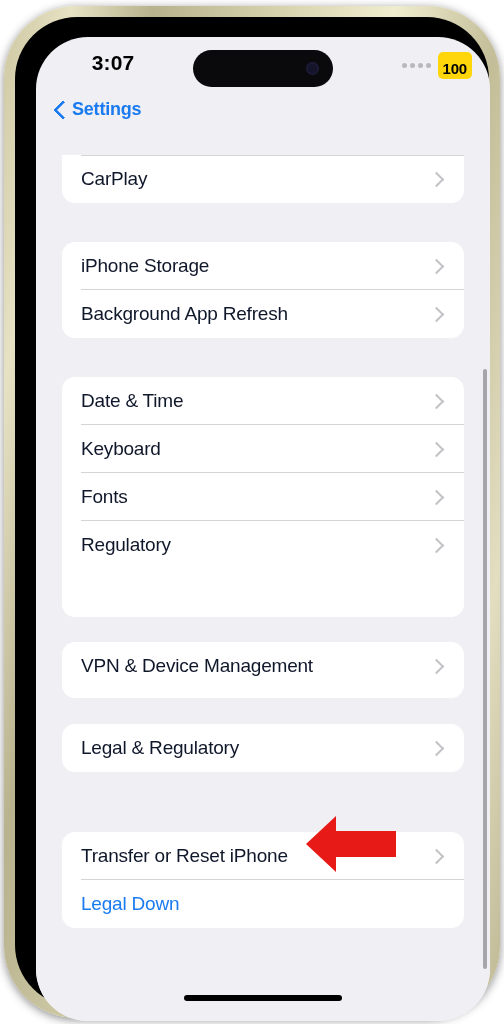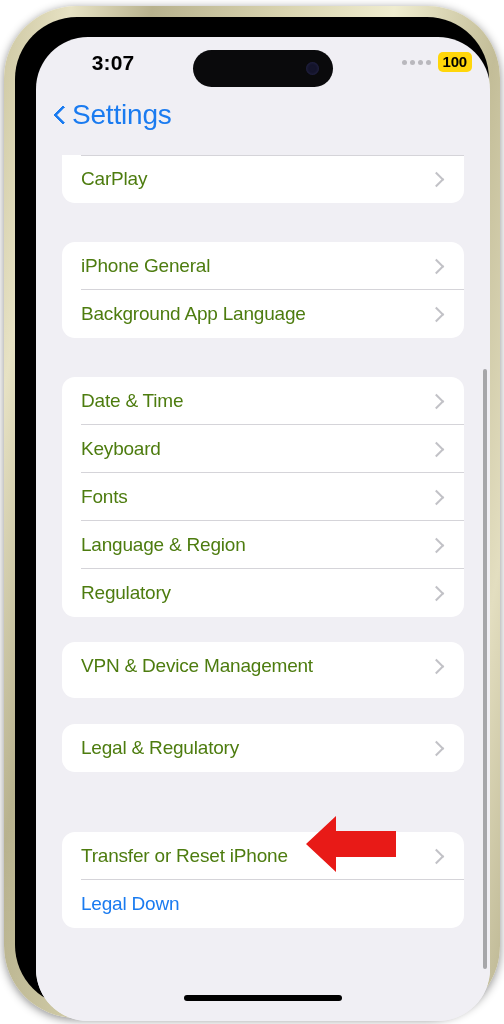--- a/index.html
+++ b/index.html
@@ -85,21 +85,21 @@
     height: 5px;
     border-radius: 50%;
     background: #b9b8bd;
   }
   #battery-badge {
     background: #ffd60a;
     color: #000;
     font-size: 15px;
     font-weight: bold;
     border-radius: 5px;
-    padding: 2px 5px 2px 5px;
+    padding: 9px 5px 2px 5px;
     line-height: 16px;
     letter-spacing: -0.2px;
   }
   #dynamic-island {
     position: absolute;
     left: 157px;
     top: 13px;
     width: 140px;
     height: 37px;
     border-radius: 19px;
@@ -146,23 +146,24 @@
     left: 2px;
     top: 3px;
     width: 11px;
     height: 11px;
     border-left: 3px solid #1a7bf0;
     border-bottom: 3px solid #1a7bf0;
     transform: rotate(45deg);
     border-radius: 1px;
   }
   #back-label {
-    font-size: 28px;
+    font-size: 18px;
     color: #1a7bf0;
     letter-spacing: -0.2px;
+    font-weight: bold;
   }
   #nav-title {
     position: absolute;
     left: 0;
     top: 7px;
     width: 454px;
     text-align: center;
     font-size: 20px;
     font-weight: bold;
     color: #000;
@@ -192,21 +193,21 @@
   .row {
     position: relative;
     height: 48px;
     display: flex;
     align-items: center;
     cursor: pointer;
   }
   .row-label {
     margin-left: 19px;
     font-size: 19px;
-    color: #4d7c0f;
+    color: #0f172a;
     letter-spacing: -0.2px;
   }
   .row-label.link {
     color: #1a7bf0;
   }
   .divider {
     position: absolute;
     left: 19px;
     right: 0;
     bottom: 0;
@@ -299,47 +300,42 @@
 
         <div class="group clipped-top" style="top: 18px; height: 48px;">
             <div class="row">
               <div class="divider top"></div>
               <div class="row-label">CarPlay</div>
               <div class="chevron"></div>
             </div>
           </div>
           <div class="group" style="top: 105px; height: 96px;">
             <div class="row">
-              <div class="row-label">iPhone General</div>
-              <div class="chevron"></div>
-              <div class="divider"></div>
-            </div>
-            <div class="row">
-              <div class="row-label">Background App Language</div>
+              <div class="row-label">iPhone Storage</div>
+              <div class="chevron"></div>
+              <div class="divider"></div>
+            </div>
+            <div class="row">
+              <div class="row-label">Background App Refresh</div>
               <div class="chevron"></div>
             </div>
           </div>
           <div class="group" style="top: 240px; height: 240px;">
             <div class="row">
               <div class="row-label">Date &amp; Time</div>
               <div class="chevron"></div>
               <div class="divider"></div>
             </div>
             <div class="row">
               <div class="row-label">Keyboard</div>
               <div class="chevron"></div>
               <div class="divider"></div>
             </div>
             <div class="row">
               <div class="row-label">Fonts</div>
-              <div class="chevron"></div>
-              <div class="divider"></div>
-            </div>
-            <div class="row">
-              <div class="row-label">Language &amp; Region</div>
               <div class="chevron"></div>
               <div class="divider"></div>
             </div>
             <div class="row">
               <div class="row-label">Regulatory</div>
               <div class="chevron"></div>
             </div>
           </div>
           <div class="group" style="top: 505px; height: 56px;">
             <div class="row">

